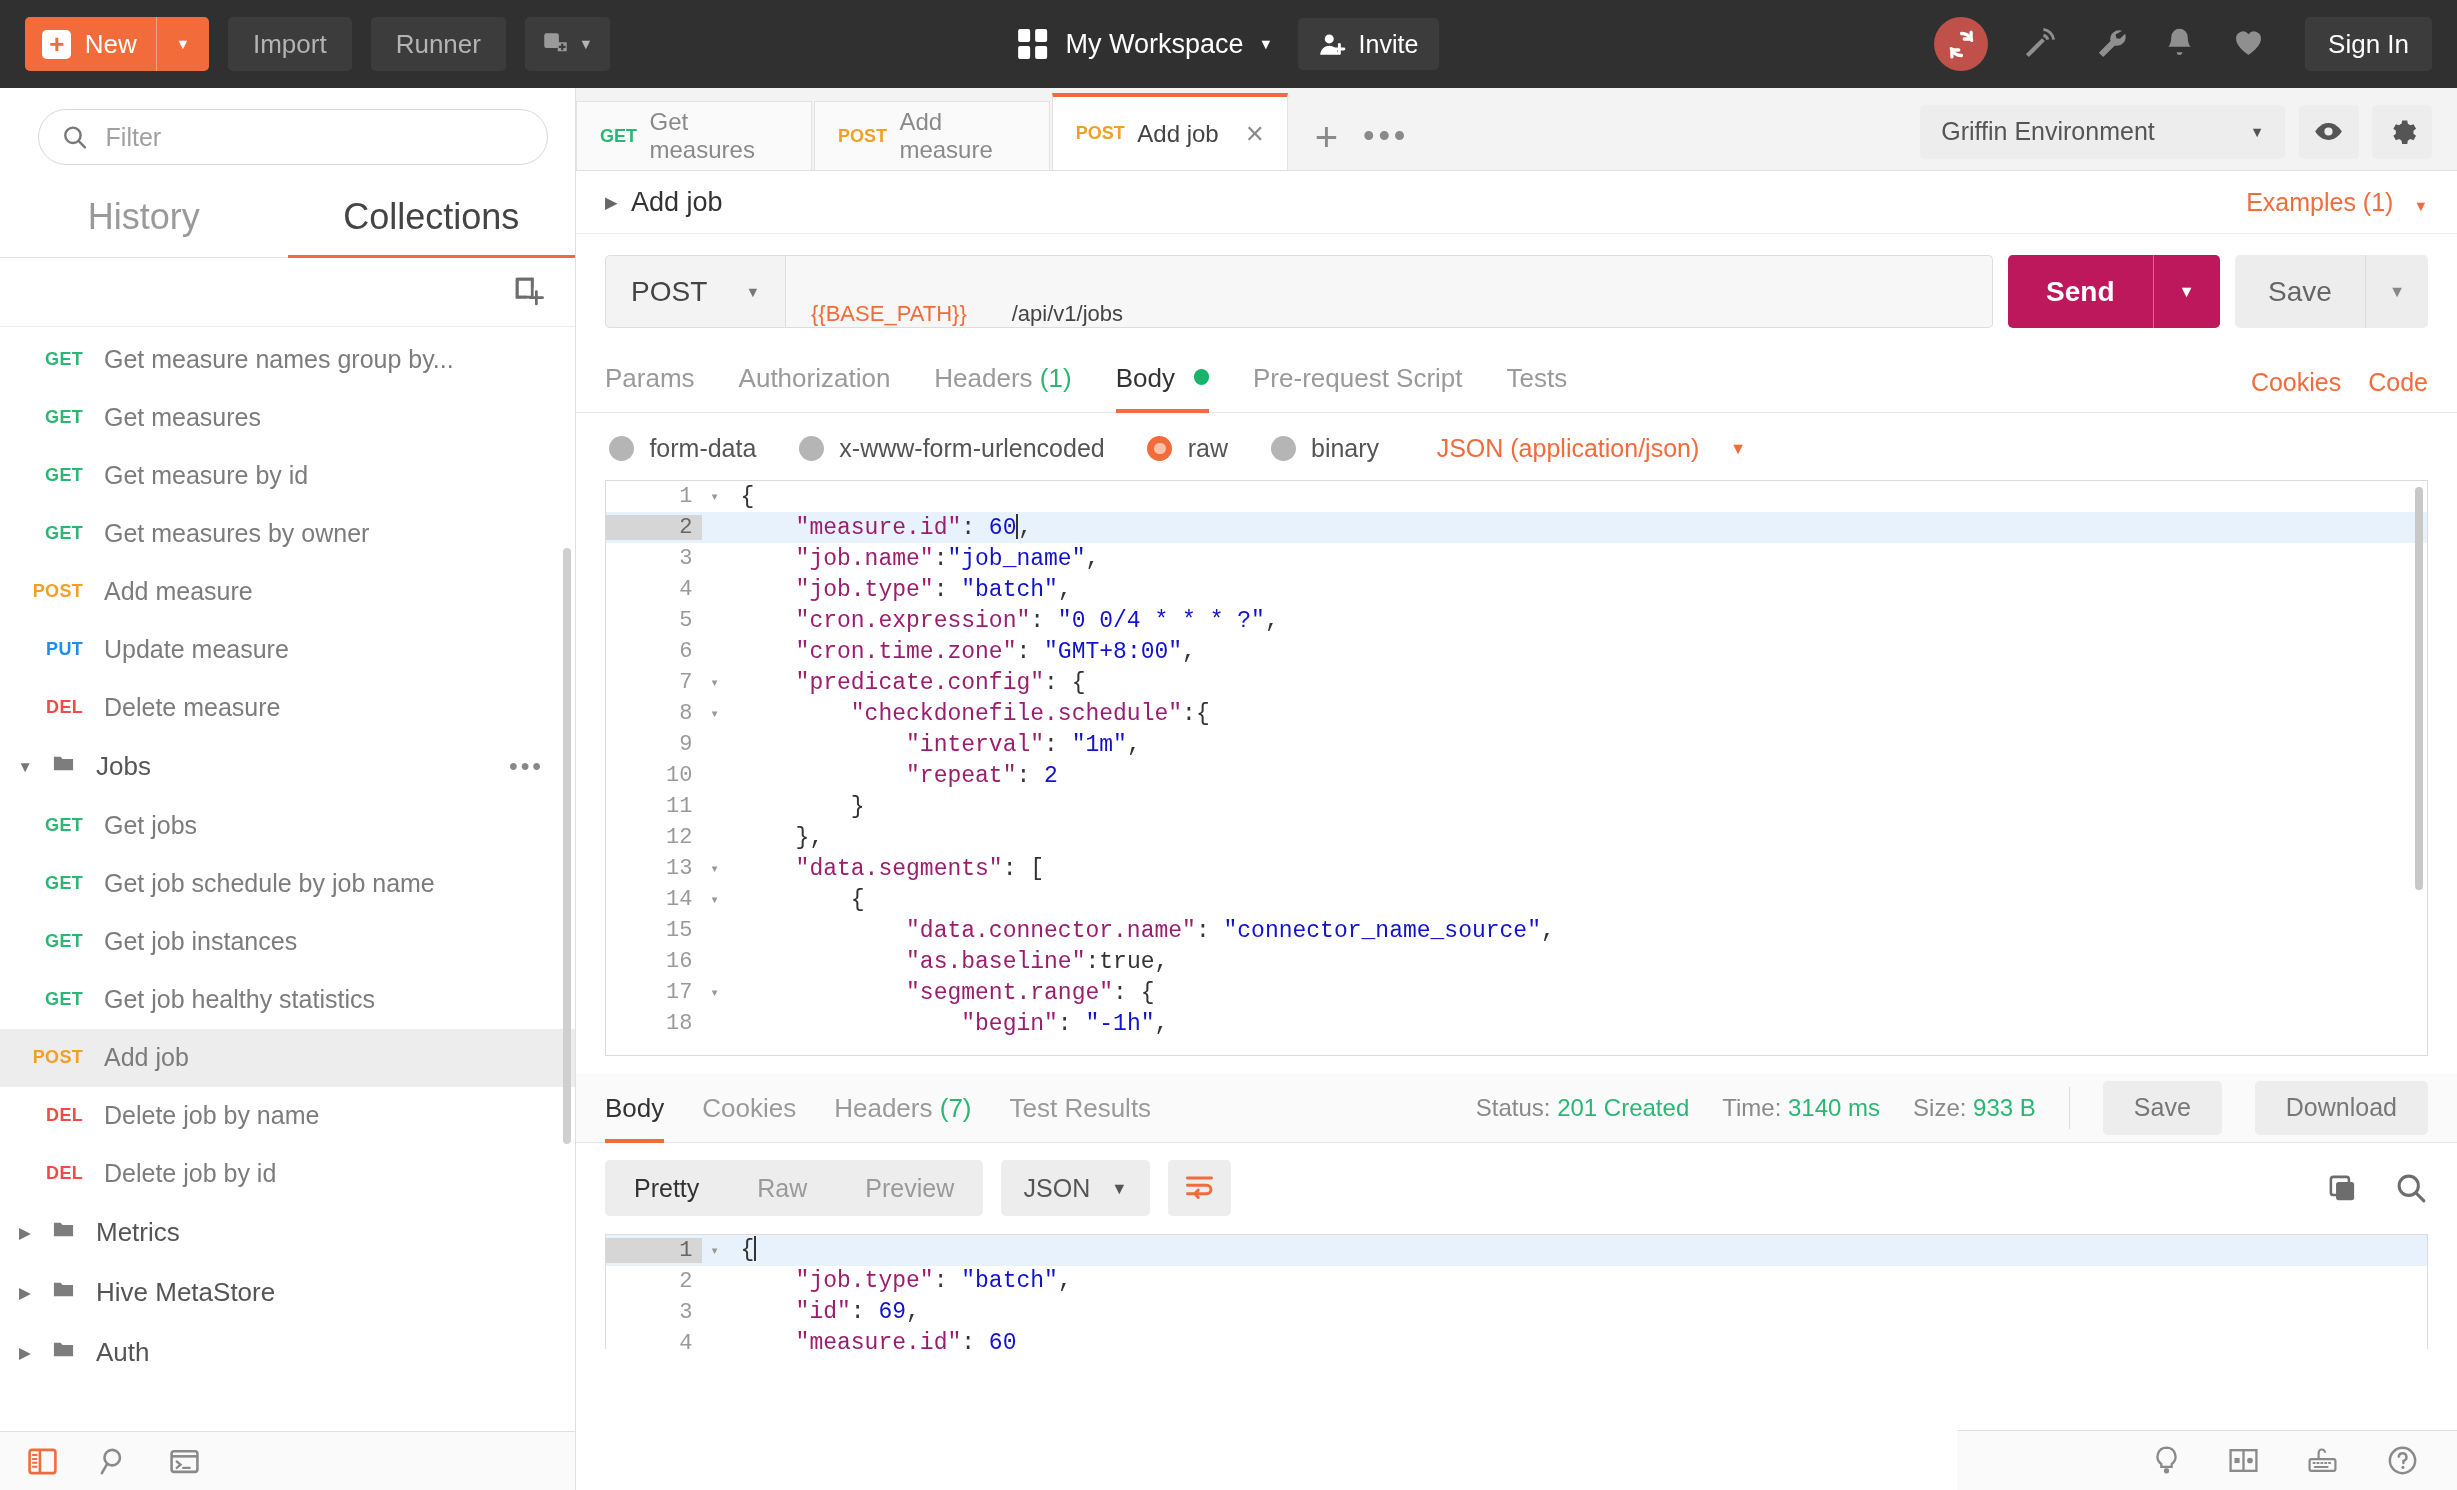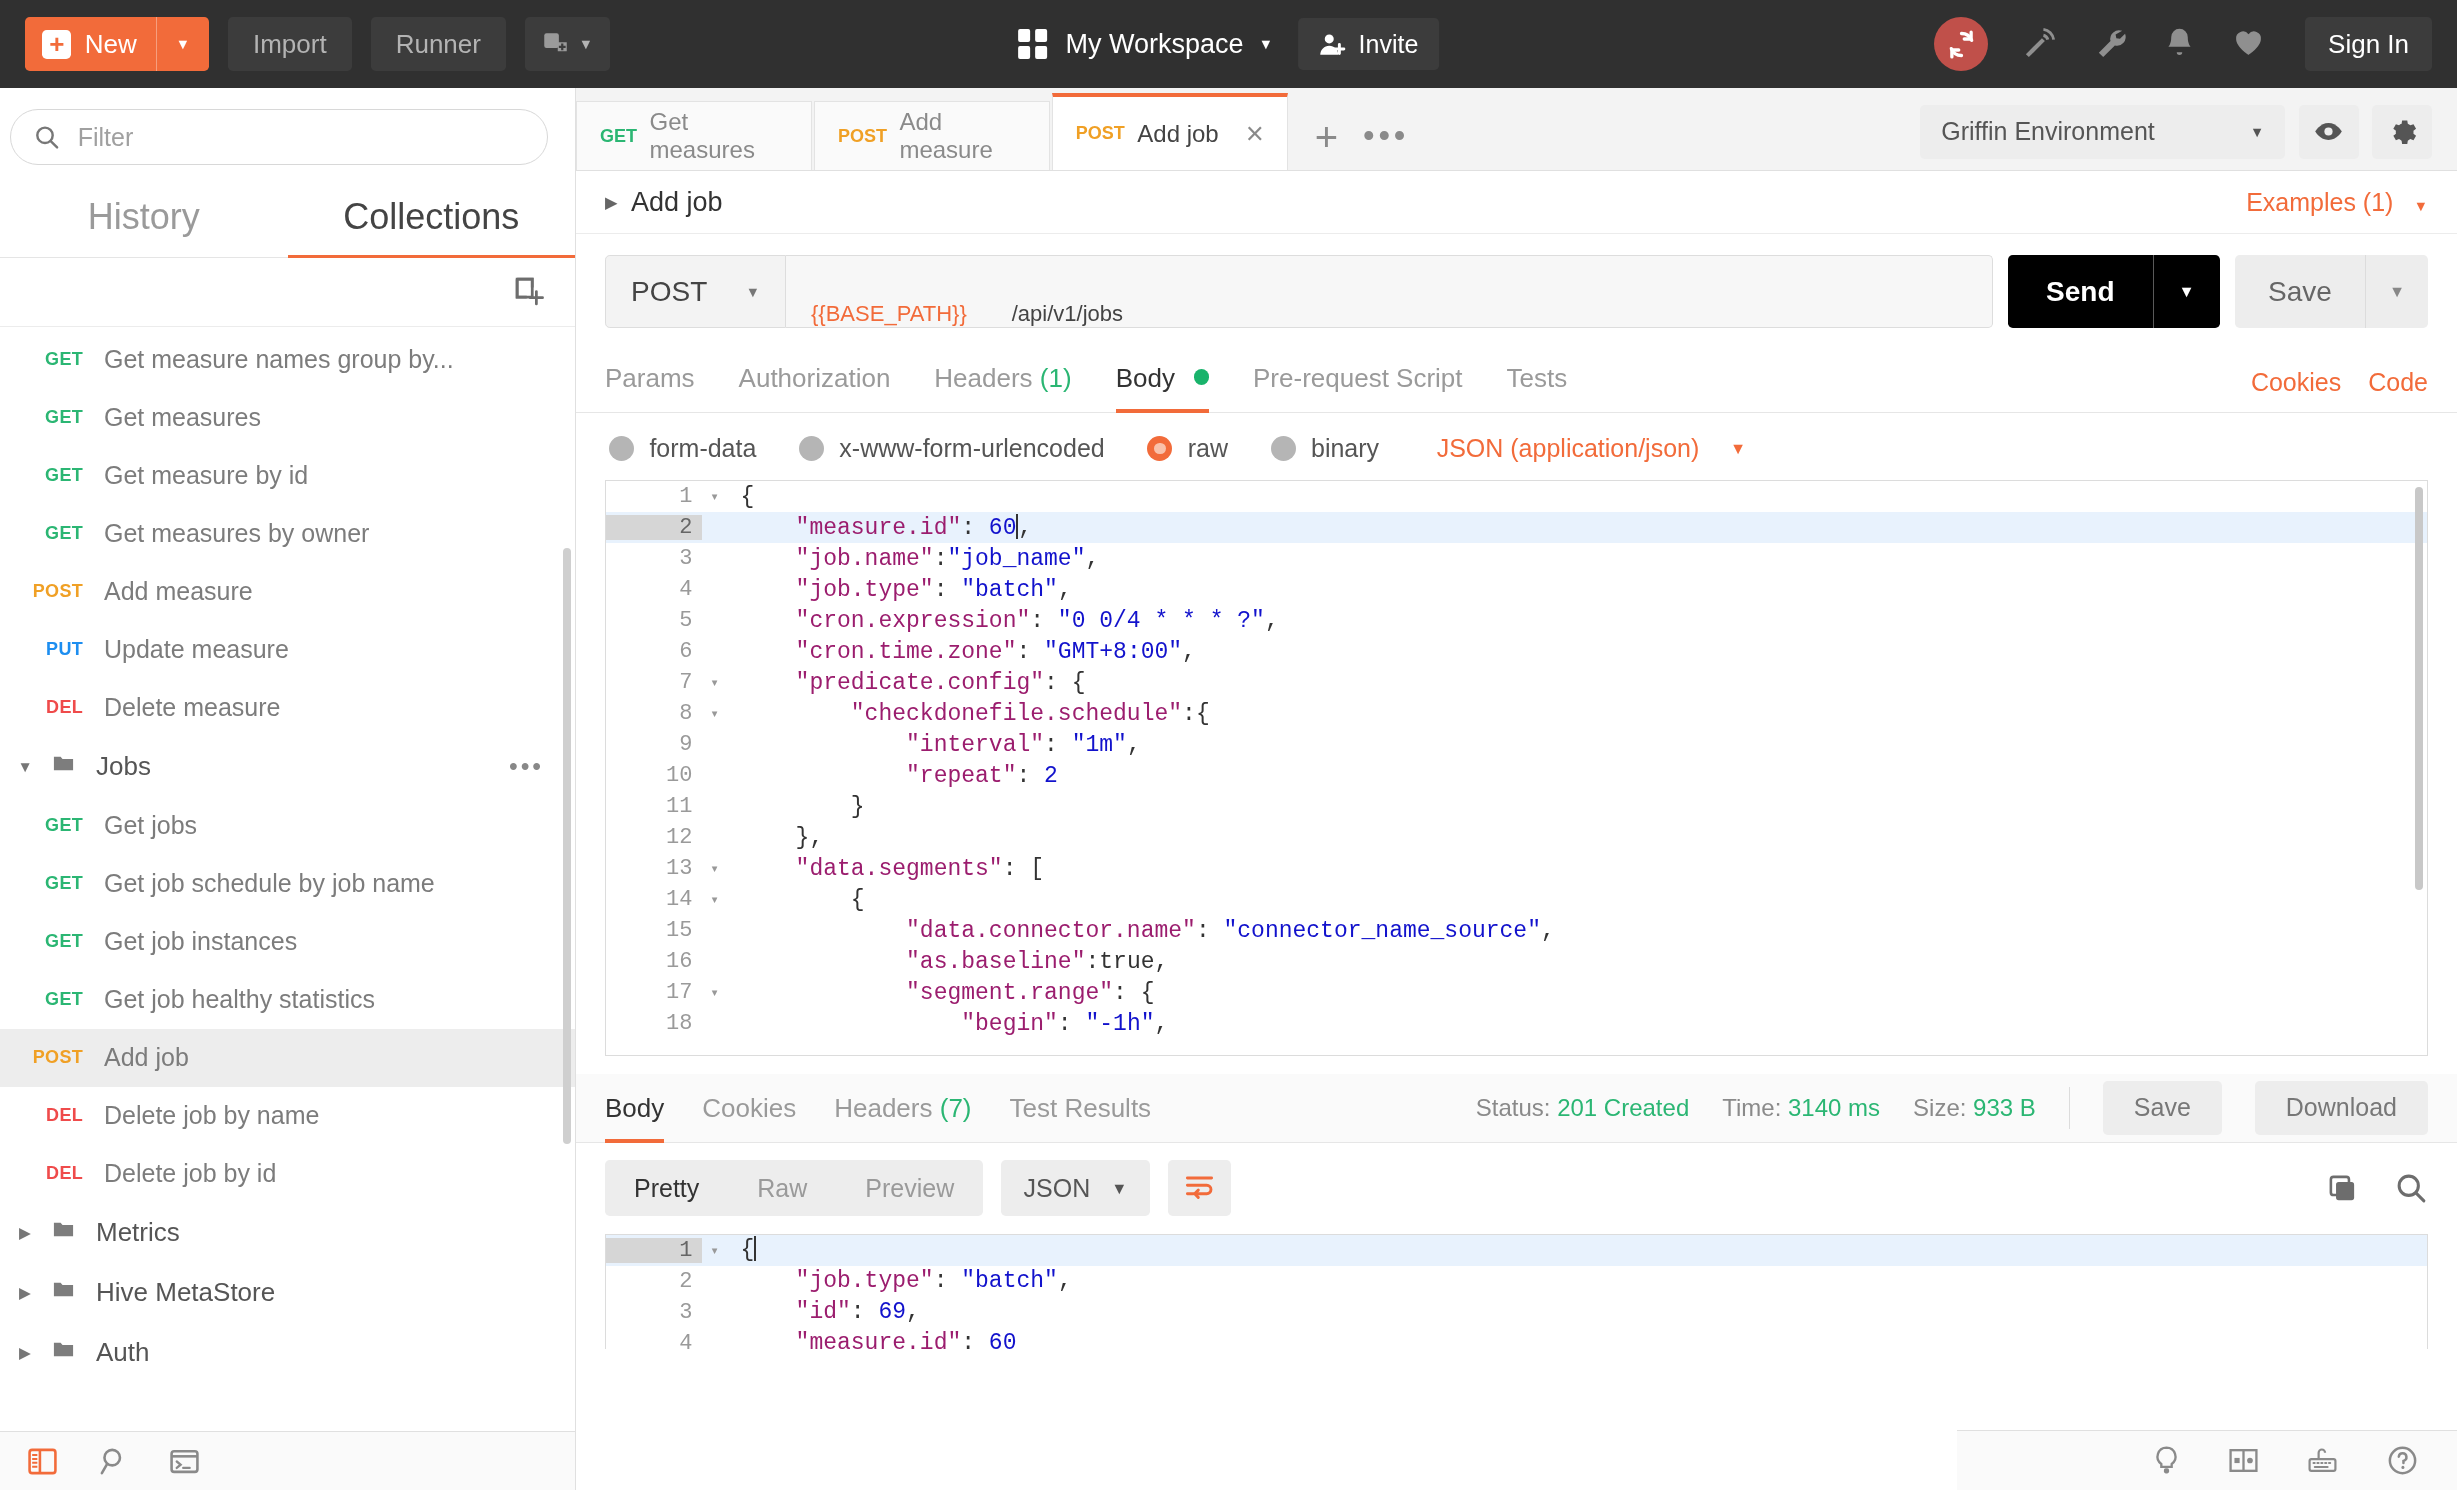--- a/index.html
+++ b/index.html
@@ -66,21 +66,21 @@
   }
 
   
   .main { flex: 1; display: flex; min-height: 0; }
 
   
   .sidebar {
     width: 576px; flex: 0 0 576px; border-right: 1px solid #e0e0e0;
     display: flex; flex-direction: column; background: #fff; min-height: 0;
   }
-  .filter-row { padding: 21px 27px 0 10px; border-radius: 29px; }
+  .filter-row { padding: 21px 27px 0 38px; border-radius: 29px; }
   .filter-box {
     height: 56px; border: 1px solid #d8d8d8; border-radius: 28px;
     display: flex; align-items: center; padding: 0 23px;
   }
   .filter-box input {
     border: none; outline: none; font-size: 25px; color: #888;
     margin-left: 17.3px; width: 100%; font-family: inherit; background: transparent;
   }
   .filter-box input::placeholder { color: #a0a0a0; }
 
@@ -175,21 +175,21 @@
     font-size: 28px; color: #444; cursor: pointer;
   }
   .method-box .cv { margin-left: auto; font-size: 14.4px; color: #777; }
   .url-box {
     flex: 1; height: 73px; background: #f7f7f7; border: 1px solid #ddd;
     border-left: none; border-radius: 0 4.8px 4.8px 0; display: flex; align-items: flex-end;
     padding: 0 25px; font-size: 22px; color: #444; margin-left: -15.4px; gap: 45px;
   }
   .url-var { color: #f26b3a; }
   .send-btn {
-    height: 73px; background: #000000; border-radius: 4.8px; display: flex;
+    height: 73px; background: #be185d; border-radius: 4.8px; display: flex;
     align-items: center; color: #fff; font-size: 28px; font-weight: bold; cursor: pointer;
   }
   .send-btn .lbl { padding: 0 38px; }
   .send-btn .sep { width: 1px; height: 73px; background: rgba(255,255,255,.35); }
   .send-btn .cv { padding: 0 25px; font-size: 16.3px; font-weight: normal; }
   .save-btn {
     height: 73px; background: #ededed; border-radius: 4.8px; display: flex;
     align-items: center; color: #666; font-size: 28px; cursor: pointer;
   }
   .save-btn .lbl { padding: 0 33px; }

